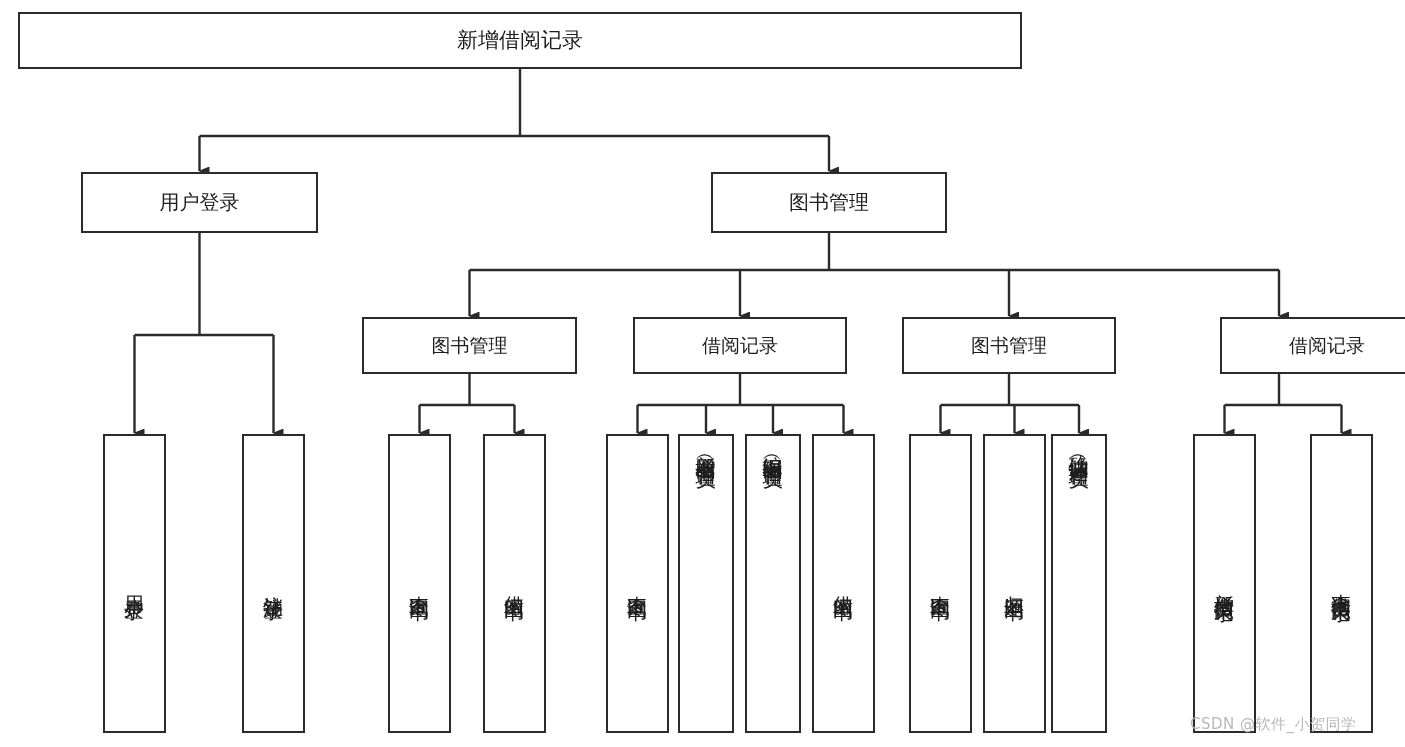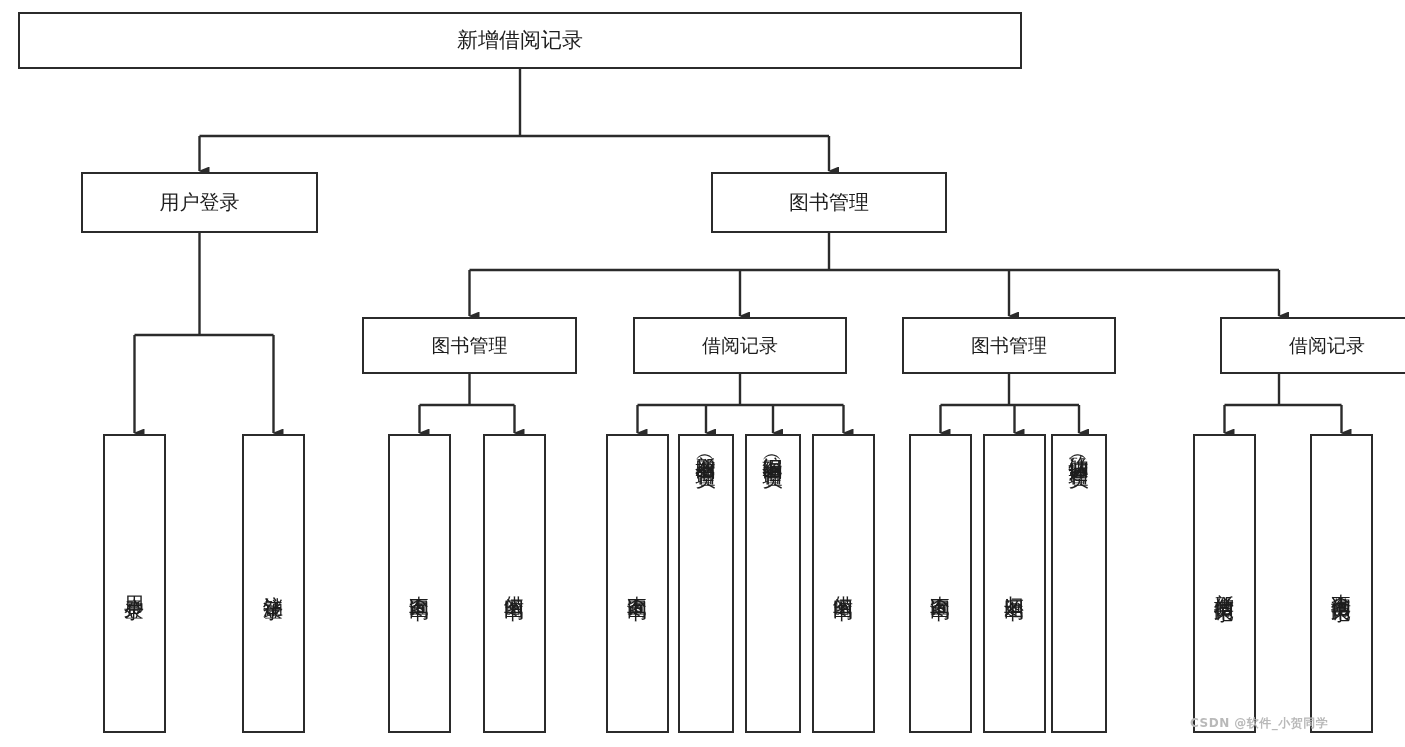--- a/index.html
+++ b/index.html
@@ -60,25 +60,24 @@
     line-height: 1;
     margin-top: 0;
   }
   .node.leaf.centered {
     align-items: center;
     padding-top: 0;
   }
   .watermark {
     position: absolute;
     color: #b9b9b9;
-    font-size: 12px;
+    font-size: 15px;
     white-space: nowrap;
     letter-spacing: 0.5px;
     user-select: none;
-    font-weight: bold;
   }
 </style>
 </head>
 <body>
 
 <div id="diagram-root">
 
   <svg class="connectors" viewBox="0 0 1405 747" width="1405" height="747" xmlns="http://www.w3.org/2000/svg">
     <defs>
       <marker id="arrowhead" markerWidth="9" markerHeight="11" refX="4.5" refY="10" orient="auto" markerUnits="userSpaceOnUse">

